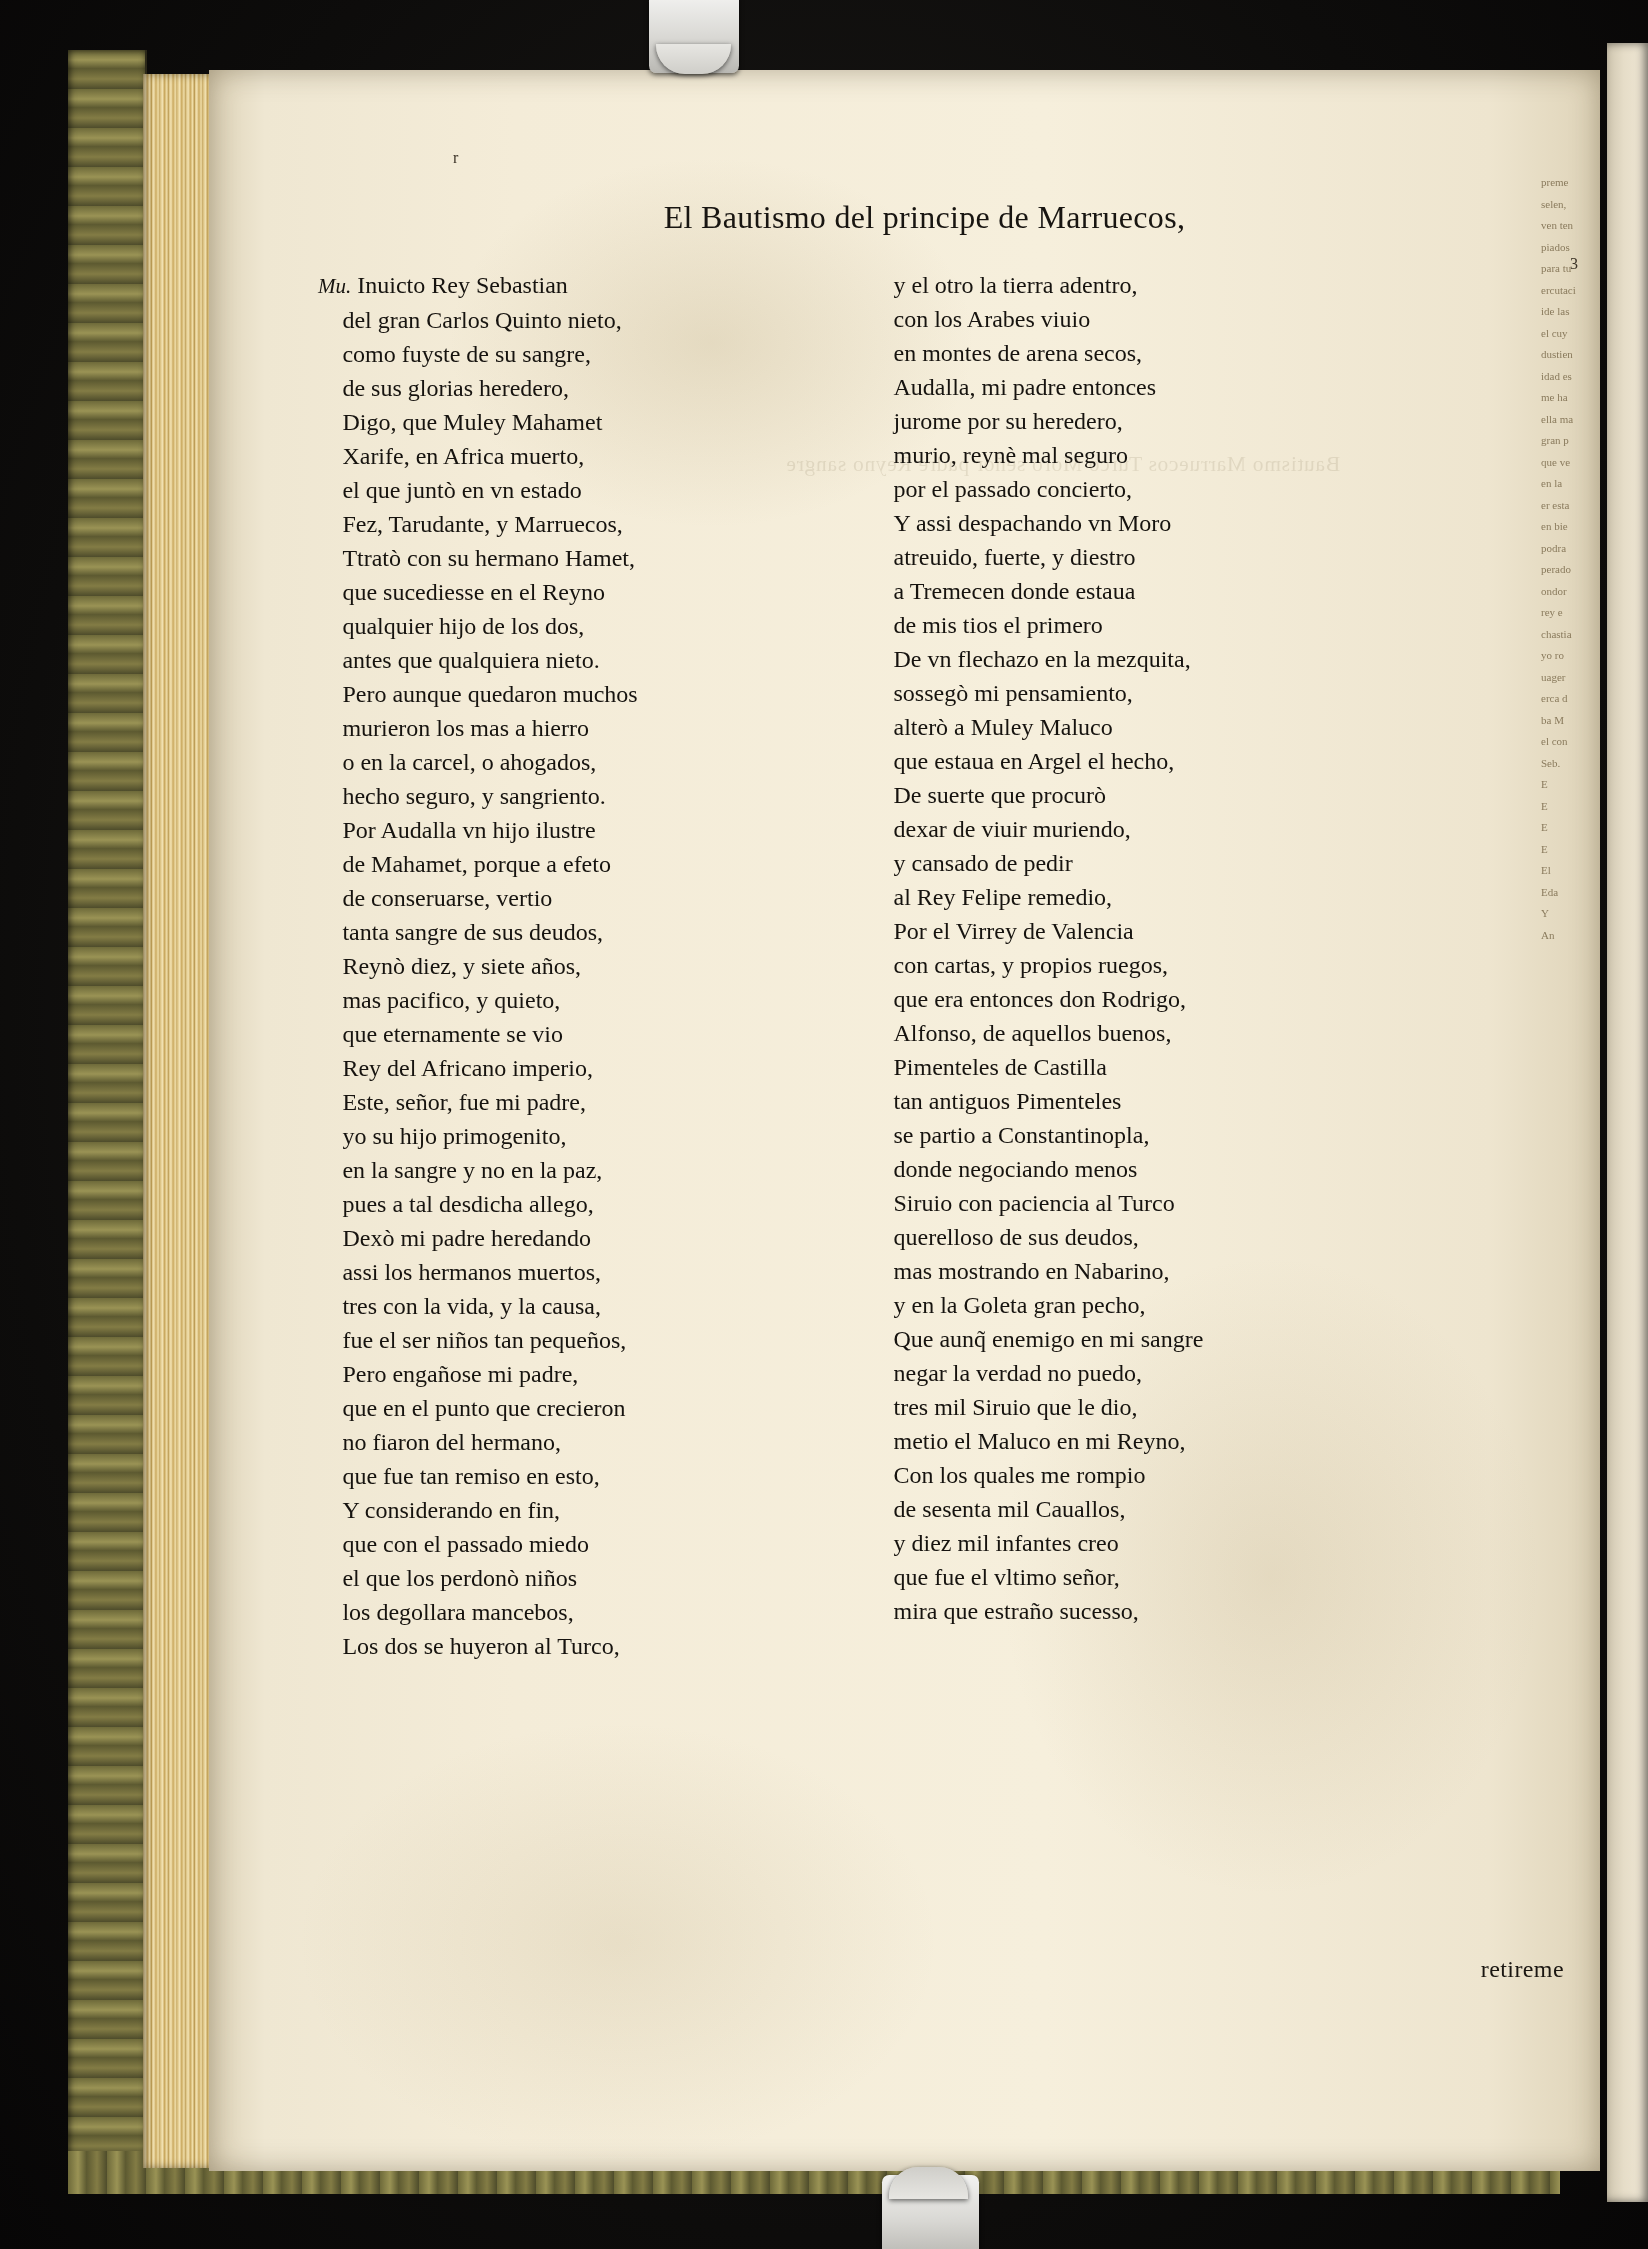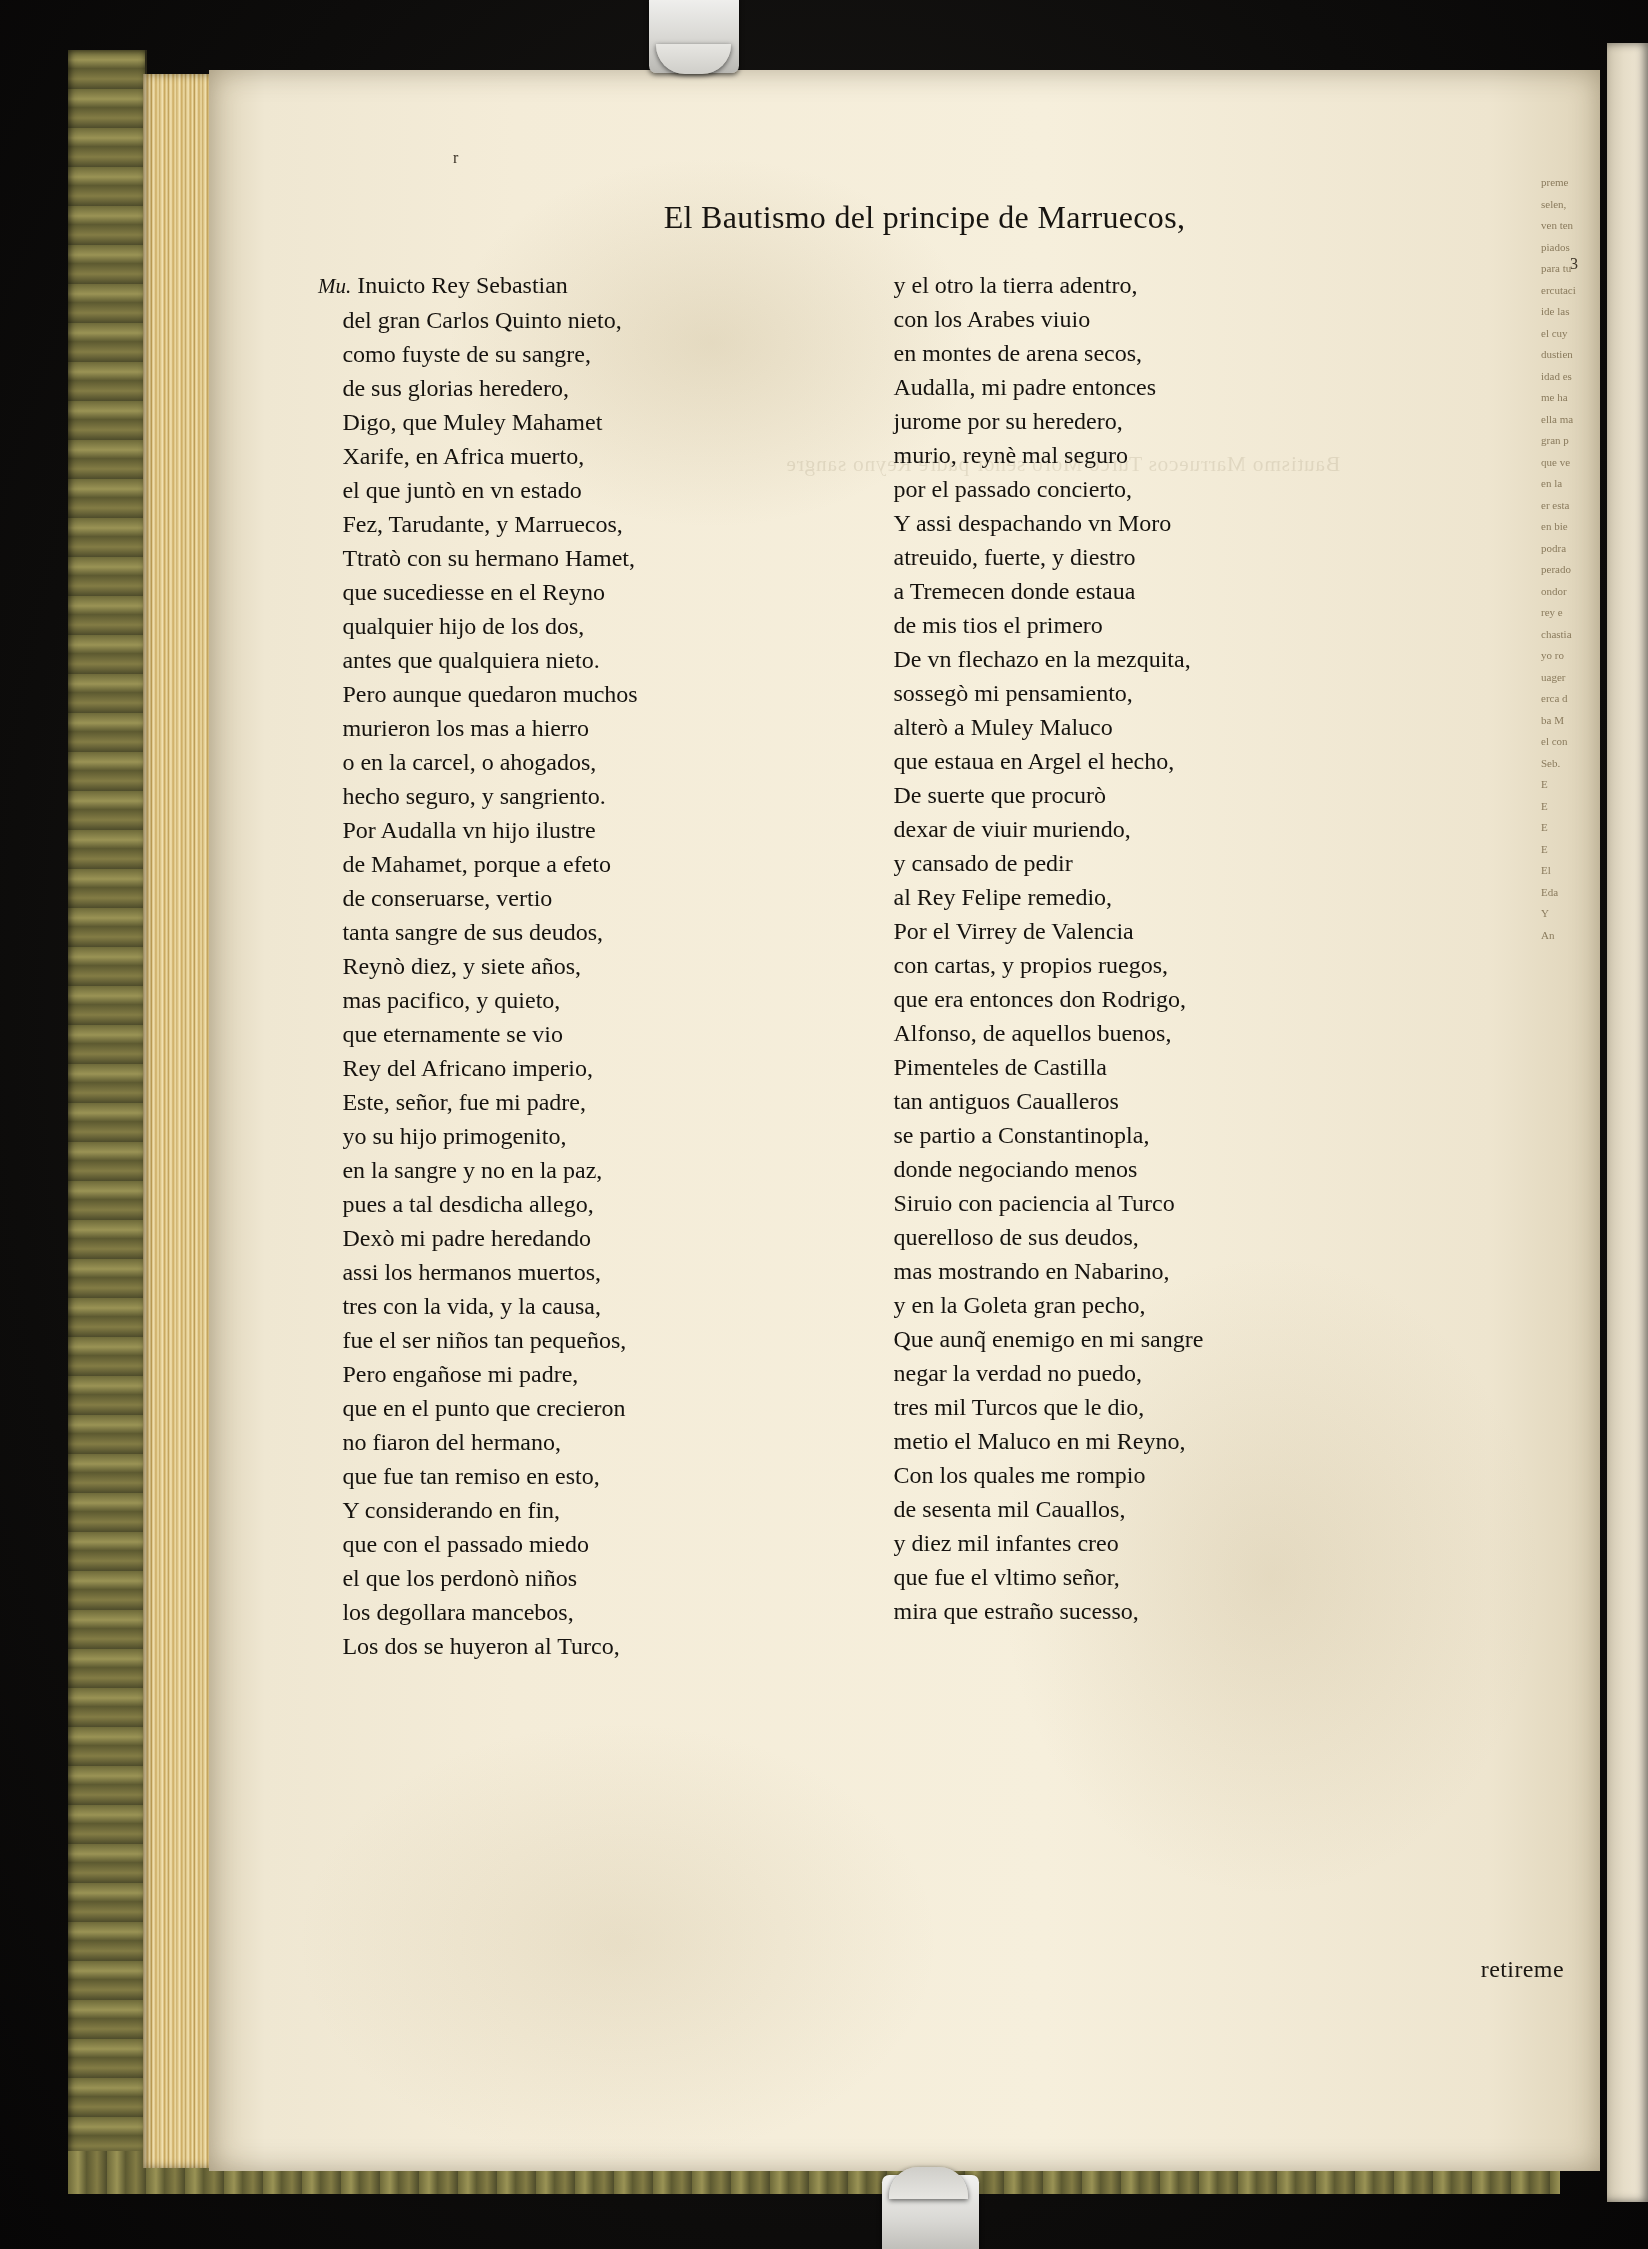--- a/index.html
+++ b/index.html
@@ -296,30 +296,30 @@
           <div class="verse">que estaua en Argel el hecho,</div>
           <div class="verse">De suerte que procurò</div>
           <div class="verse">dexar de viuir muriendo,</div>
           <div class="verse">y cansado de pedir</div>
           <div class="verse">al Rey Felipe remedio,</div>
           <div class="verse">Por el Virrey de Valencia</div>
           <div class="verse">con cartas, y propios ruegos,</div>
           <div class="verse">que era entonces don Rodrigo,</div>
           <div class="verse">Alfonso, de aquellos buenos,</div>
           <div class="verse">Pimenteles de Castilla</div>
-          <div class="verse">tan antiguos Caualleros</div>
+          <div class="verse">tan antiguos Pimenteles</div>
           <div class="verse">se partio a Constantinopla,</div>
           <div class="verse">donde negociando menos</div>
           <div class="verse">Siruio con paciencia al Turco</div>
           <div class="verse">querelloso de sus deudos,</div>
           <div class="verse">mas mostrando en Nabarino,</div>
           <div class="verse">y en la Goleta gran pecho,</div>
           <div class="verse">Que aunq̃ enemigo en mi sangre</div>
           <div class="verse">negar la verdad no puedo,</div>
-          <div class="verse">tres mil Turcos que le dio,</div>
+          <div class="verse">tres mil Siruio que le dio,</div>
           <div class="verse">metio el Maluco en mi Reyno,</div>
           <div class="verse">Con los quales me rompio</div>
           <div class="verse">de sesenta mil Cauallos,</div>
           <div class="verse">y diez mil infantes creo</div>
           <div class="verse">que fue el vltimo señor,</div>
           <div class="verse">mira que estraño sucesso,</div>
         </div>
       </div>
 
       <div class="catchword">retireme</div>

